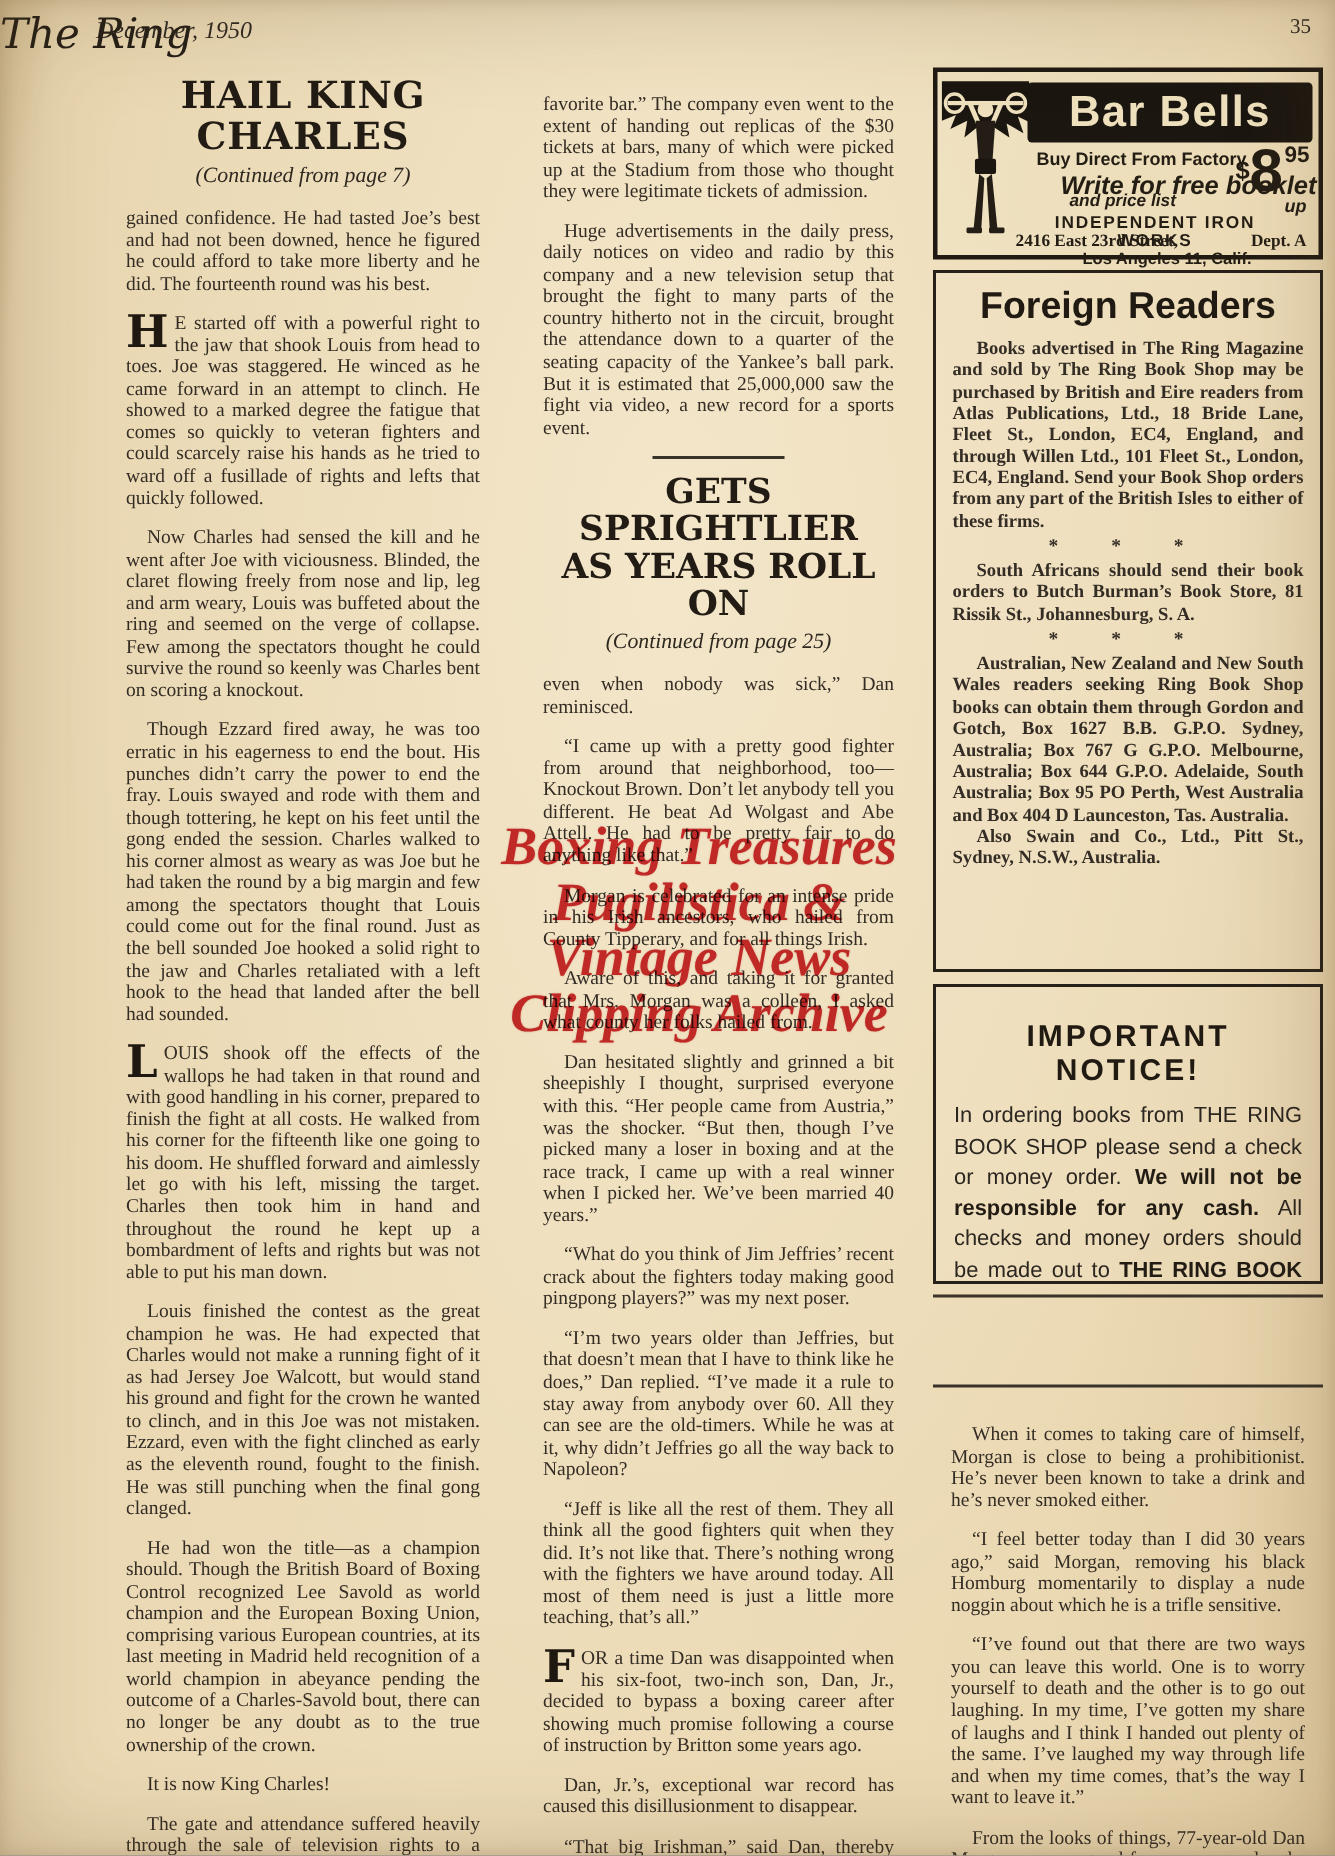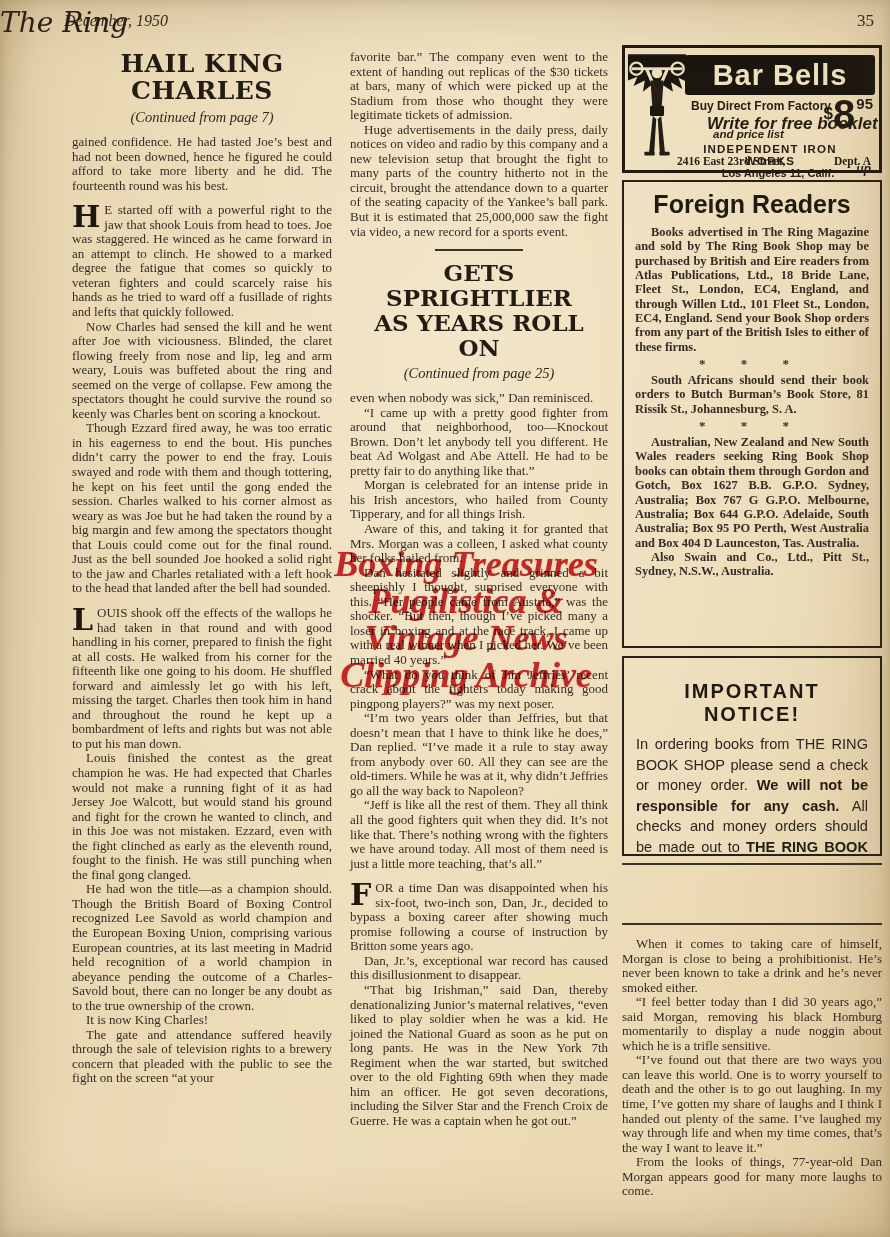--- a/index.html
+++ b/index.html
@@ -10,47 +10,47 @@
       linear-gradient(100deg,#d9c49a 0%,#e8d6b0 4%,#eddcb8 45%,#ebd9b3 80%,#e0cba2 100%);
     font-family:"Liberation Serif",serif;color:#332c24;
   }
   .page::after{
     content:"";position:absolute;inset:0;pointer-events:none;
     box-shadow:inset 0 0 70px rgba(96,70,30,0.28), inset 0 0 12px rgba(90,60,20,0.18);
   }
   
   .hdr-issue{position:absolute;left:64px;top:12px;font-style:italic;font-size:16px;color:#2f2922;}
   .hdr-mag{position:absolute;left:0;right:0;top:6px;text-align:left;font-style:italic;font-size:28px;color:#241e17;font-family:"DejaVu Serif",serif;}
-  .hdr-pageno{position:absolute;right:16px;top:11px;font-size:17px;color:#2f2922;text-align:center;}
+  .hdr-pageno{position:absolute;right:16px;top:11px;font-size:14px;color:#2f2922;text-align:center;}
   
   .col{position:absolute;}
   .col-left{left:72px;top:50px;width:260px;}
   .col-mid{left:350px;top:50px;width:258px;}
   .col-right{left:622px;top:45px;width:260px;height:1160px;}
   h1{margin:0;font-family:"DejaVu Serif",serif;font-size:25px;line-height:27px;font-weight:bold;text-align:center;color:#221c15;letter-spacing:0.5px;}
   .continued{font-style:italic;text-align:center;font-size:14.5px;margin:5px 0 9px;color:#2e2820;}
-  .bp{margin:0;font-size:13px;line-height:14.55px;text-align:justify;text-indent:14px;color:#342d25;}
+  .bp{margin:12px;font-size:13px;line-height:14.55px;text-align:justify;text-indent:14px;color:#342d25;}
   .ni{text-indent:0;}
   .mt{margin-top:10px;}
   .dropcap{float:left;font-family:"DejaVu Serif",serif;font-weight:bold;font-size:30px;line-height:24px;padding:2px 4px 0 0;color:#1e1810;}
   .rule-small{width:88px;height:2px;background:#3a332a;margin:10px auto 9px;}
   .h2line{font-family:"DejaVu Serif",serif;font-size:23px;line-height:25px;font-weight:bold;text-align:center;color:#221c15;}
   
   .boxed{position:absolute;left:0;right:0;border:2px solid #27211a;background:rgba(250,242,220,0.12);box-sizing:border-box;overflow:hidden;}
   #barbells{position:absolute;left:0;right:0;top:0;height:128px;border:3px solid #201a13;box-sizing:border-box;background:rgba(250,242,220,0.10);}
   .bb-banner{position:absolute;left:60px;right:4px;top:7px;height:40px;background:#1b1610;color:#eee0bd;display:flex;align-items:center;justify-content:center;font-family:"Liberation Sans",sans-serif;font-weight:bold;font-size:29px;letter-spacing:1px;border-radius:3px;}
   .bb-fig{position:absolute;left:2px;top:4px;}
   .bb-t{position:absolute;font-family:"Liberation Sans",sans-serif;font-weight:bold;color:#241d14;}
   .bb-line1{left:66px;top:51px;font-size:12px;}
   .bb-line2{left:82px;top:66px;font-size:17px;font-style:italic;}
   .bb-line3{left:88px;top:80px;font-size:11.5px;font-style:italic;}
   .bb-price{position:absolute;right:6px;top:48px;display:flex;align-items:flex-start;font-family:"Liberation Sans",sans-serif;font-weight:bold;color:#241d14;}
   .bb-cur{font-size:17px;margin-top:8px;}
   .bb-big{font-size:40px;line-height:36px;}
-  .bb-frac{display:flex;flex-direction:column;align-items:flex-start;margin-left:1px;gap:32px;}
+  .bb-frac{display:flex;flex-direction:column;align-items:flex-start;margin-left:1px;}
   .bb-frac span:first-child{font-size:15px;line-height:15px;}
   .bb-frac span:last-child{font-size:12px;line-height:12px;margin-top:20px;font-style:italic;}
   .bb-co{left:56px;right:20px;top:95px;text-align:center;font-size:11.5px;letter-spacing:1.2px;}
   .bb-addr{left:52px;right:8px;top:107px;display:flex;justify-content:space-between;font-family:Liberation Serif, serif;font-weight:bold;font-size:11.5px;color:#241d14;position:absolute;}
   .bb-city{left:56px;right:4px;top:119px;text-align:center;font-size:11px;}
   #foreign{top:135px;height:468px;padding:6px 11px;}
   #foreign h3{margin:2px 0 6px;font-family:"Liberation Sans",sans-serif;font-size:25px;text-align:center;color:#201a13;letter-spacing:0px;}
   .fp{margin:0;font-size:12.4px;line-height:14.35px;font-weight:bold;text-align:justify;text-indent:16px;color:#342d25;}
   .stars{text-align:center;font-weight:bold;font-size:13px;letter-spacing:16px;line-height:16px;margin:2px 0 1px;color:#342d25;}
   #notice{top:611px;height:200px;padding:20px 12px;}

